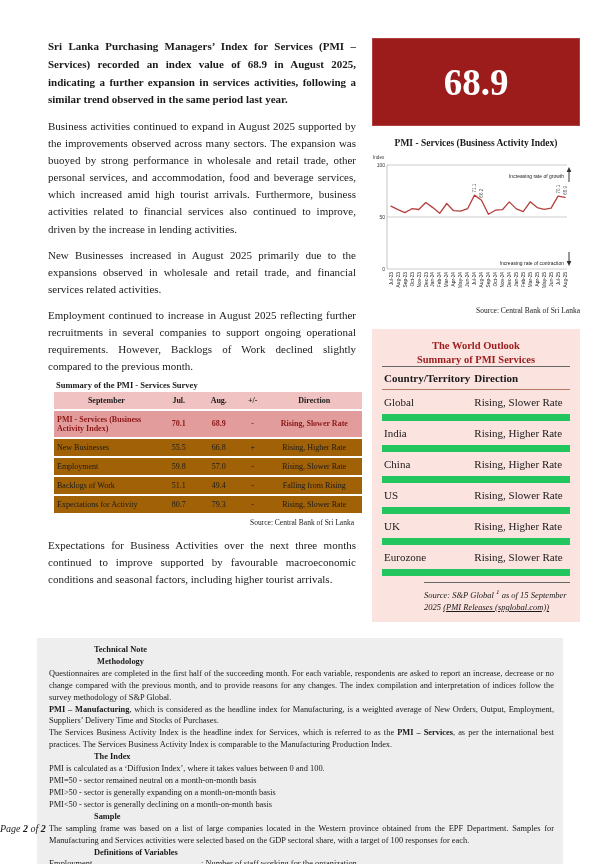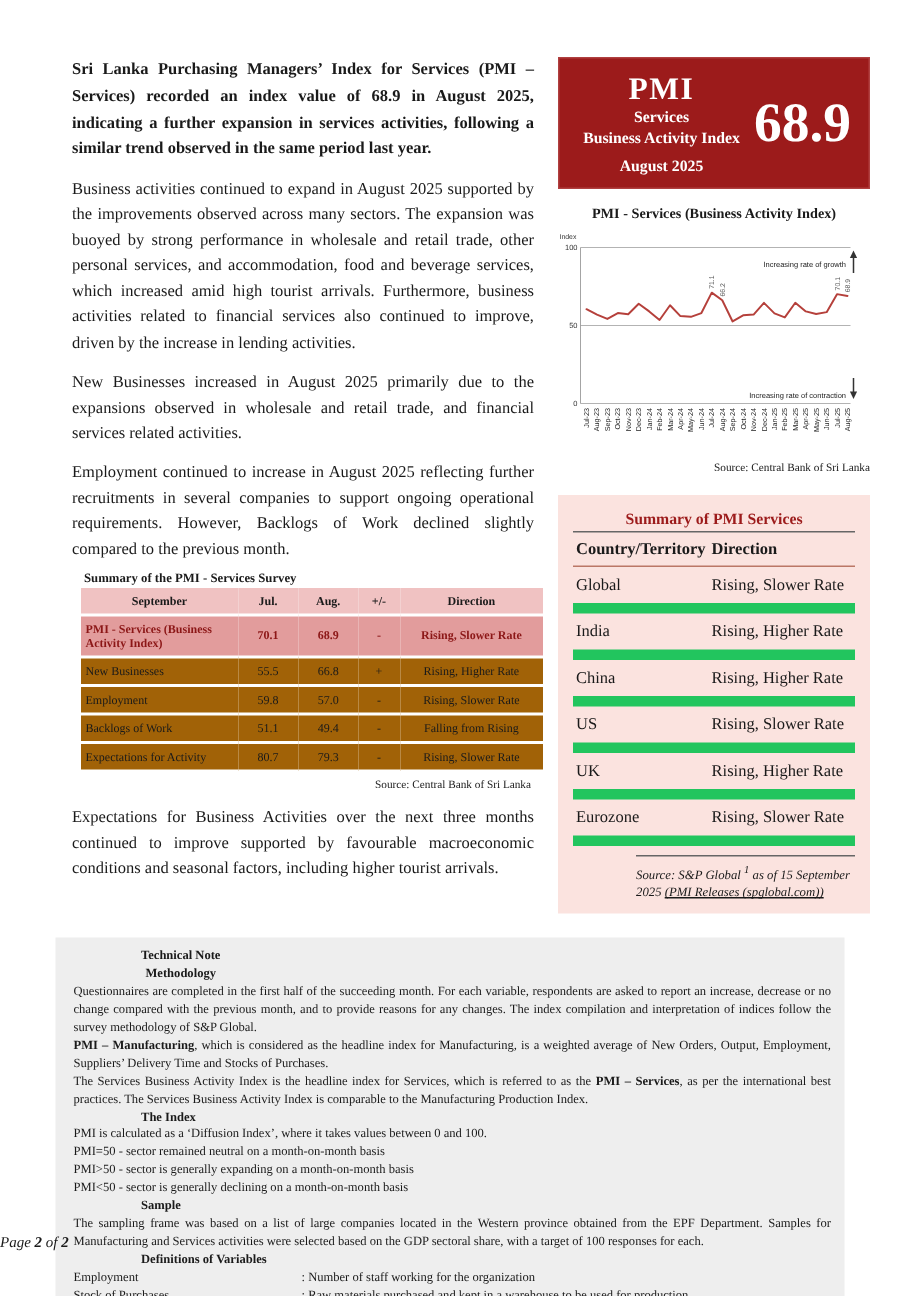--- a/index.html
+++ b/index.html
@@ -131,26 +131,20 @@
           </tr>
         </tbody>
       </table>
       <div class="table-source">Source: Central Bank of Sri Lanka</div>
 
       <p class="para" style="margin-top:6px;">Expectations for Business Activities over the next three months continued to improve supported by favourable macroeconomic conditions and seasonal factors, including higher tourist arrivals.</p>
     </div>
 
     <div class="right-col">
       <div class="pmi-box">
-        <div class="pmi-box-left">
-          <div class="pmi-title">PMI</div>
-          <div class="pmi-sub">Services</div>
-          <div class="pmi-sub">Business Activity Index</div>
-          <div class="pmi-period">August 2025</div>
-        </div>
         <div class="pmi-value">68.9</div>
       </div>
 
       <div class="chart-title">PMI - Services (Business Activity Index)</div>
       <div class="chart-mount" id="chart-mount"><svg viewBox="0 0 208 150" width="100%" font-family="Liberation Sans, sans-serif">
             <line x1="15" y1="118" x2="195" y2="118" stroke="#9a9a9a" stroke-width="0.5"></line>
             <text x="13" y="119.8" font-size="5" text-anchor="end" fill="#333">0</text>
             <line x1="15" y1="66" x2="195" y2="66" stroke="#9a9a9a" stroke-width="0.5"></line>
             <text x="13" y="67.8" font-size="5" text-anchor="end" fill="#333">50</text>
             <line x1="15" y1="14" x2="195" y2="14" stroke="#9a9a9a" stroke-width="0.5"></line>
@@ -191,20 +185,21 @@
             <text x="192" y="27" font-size="5" text-anchor="end" fill="#222">Increasing rate of growth</text>
             <line x1="197" y1="31" x2="197" y2="20" stroke="#333" stroke-width="1"></line>
             <polygon points="194.6,21 199.4,21 197,16" fill="#333"></polygon>
             <text x="192" y="114" font-size="5" text-anchor="end" fill="#222">Increasing rate of contraction</text>
             <line x1="197" y1="101" x2="197" y2="111" stroke="#333" stroke-width="1"></line>
             <polygon points="194.6,110 199.4,110 197,115" fill="#333"></polygon>
           </svg></div>
       <div class="chart-source">Source: Central Bank of Sri Lanka</div>
 
       <div class="world-outlook">
+        <div class="wo-title">The World Outlook</div>
         <div class="wo-title">Summary of PMI Services</div>
         <table class="wo-table">
           <thead>
             <tr>
               <th class="wo-col-c">Country/Territory</th>
               <th>Direction</th>
             </tr>
           </thead>
           <tbody>
             <tr>

